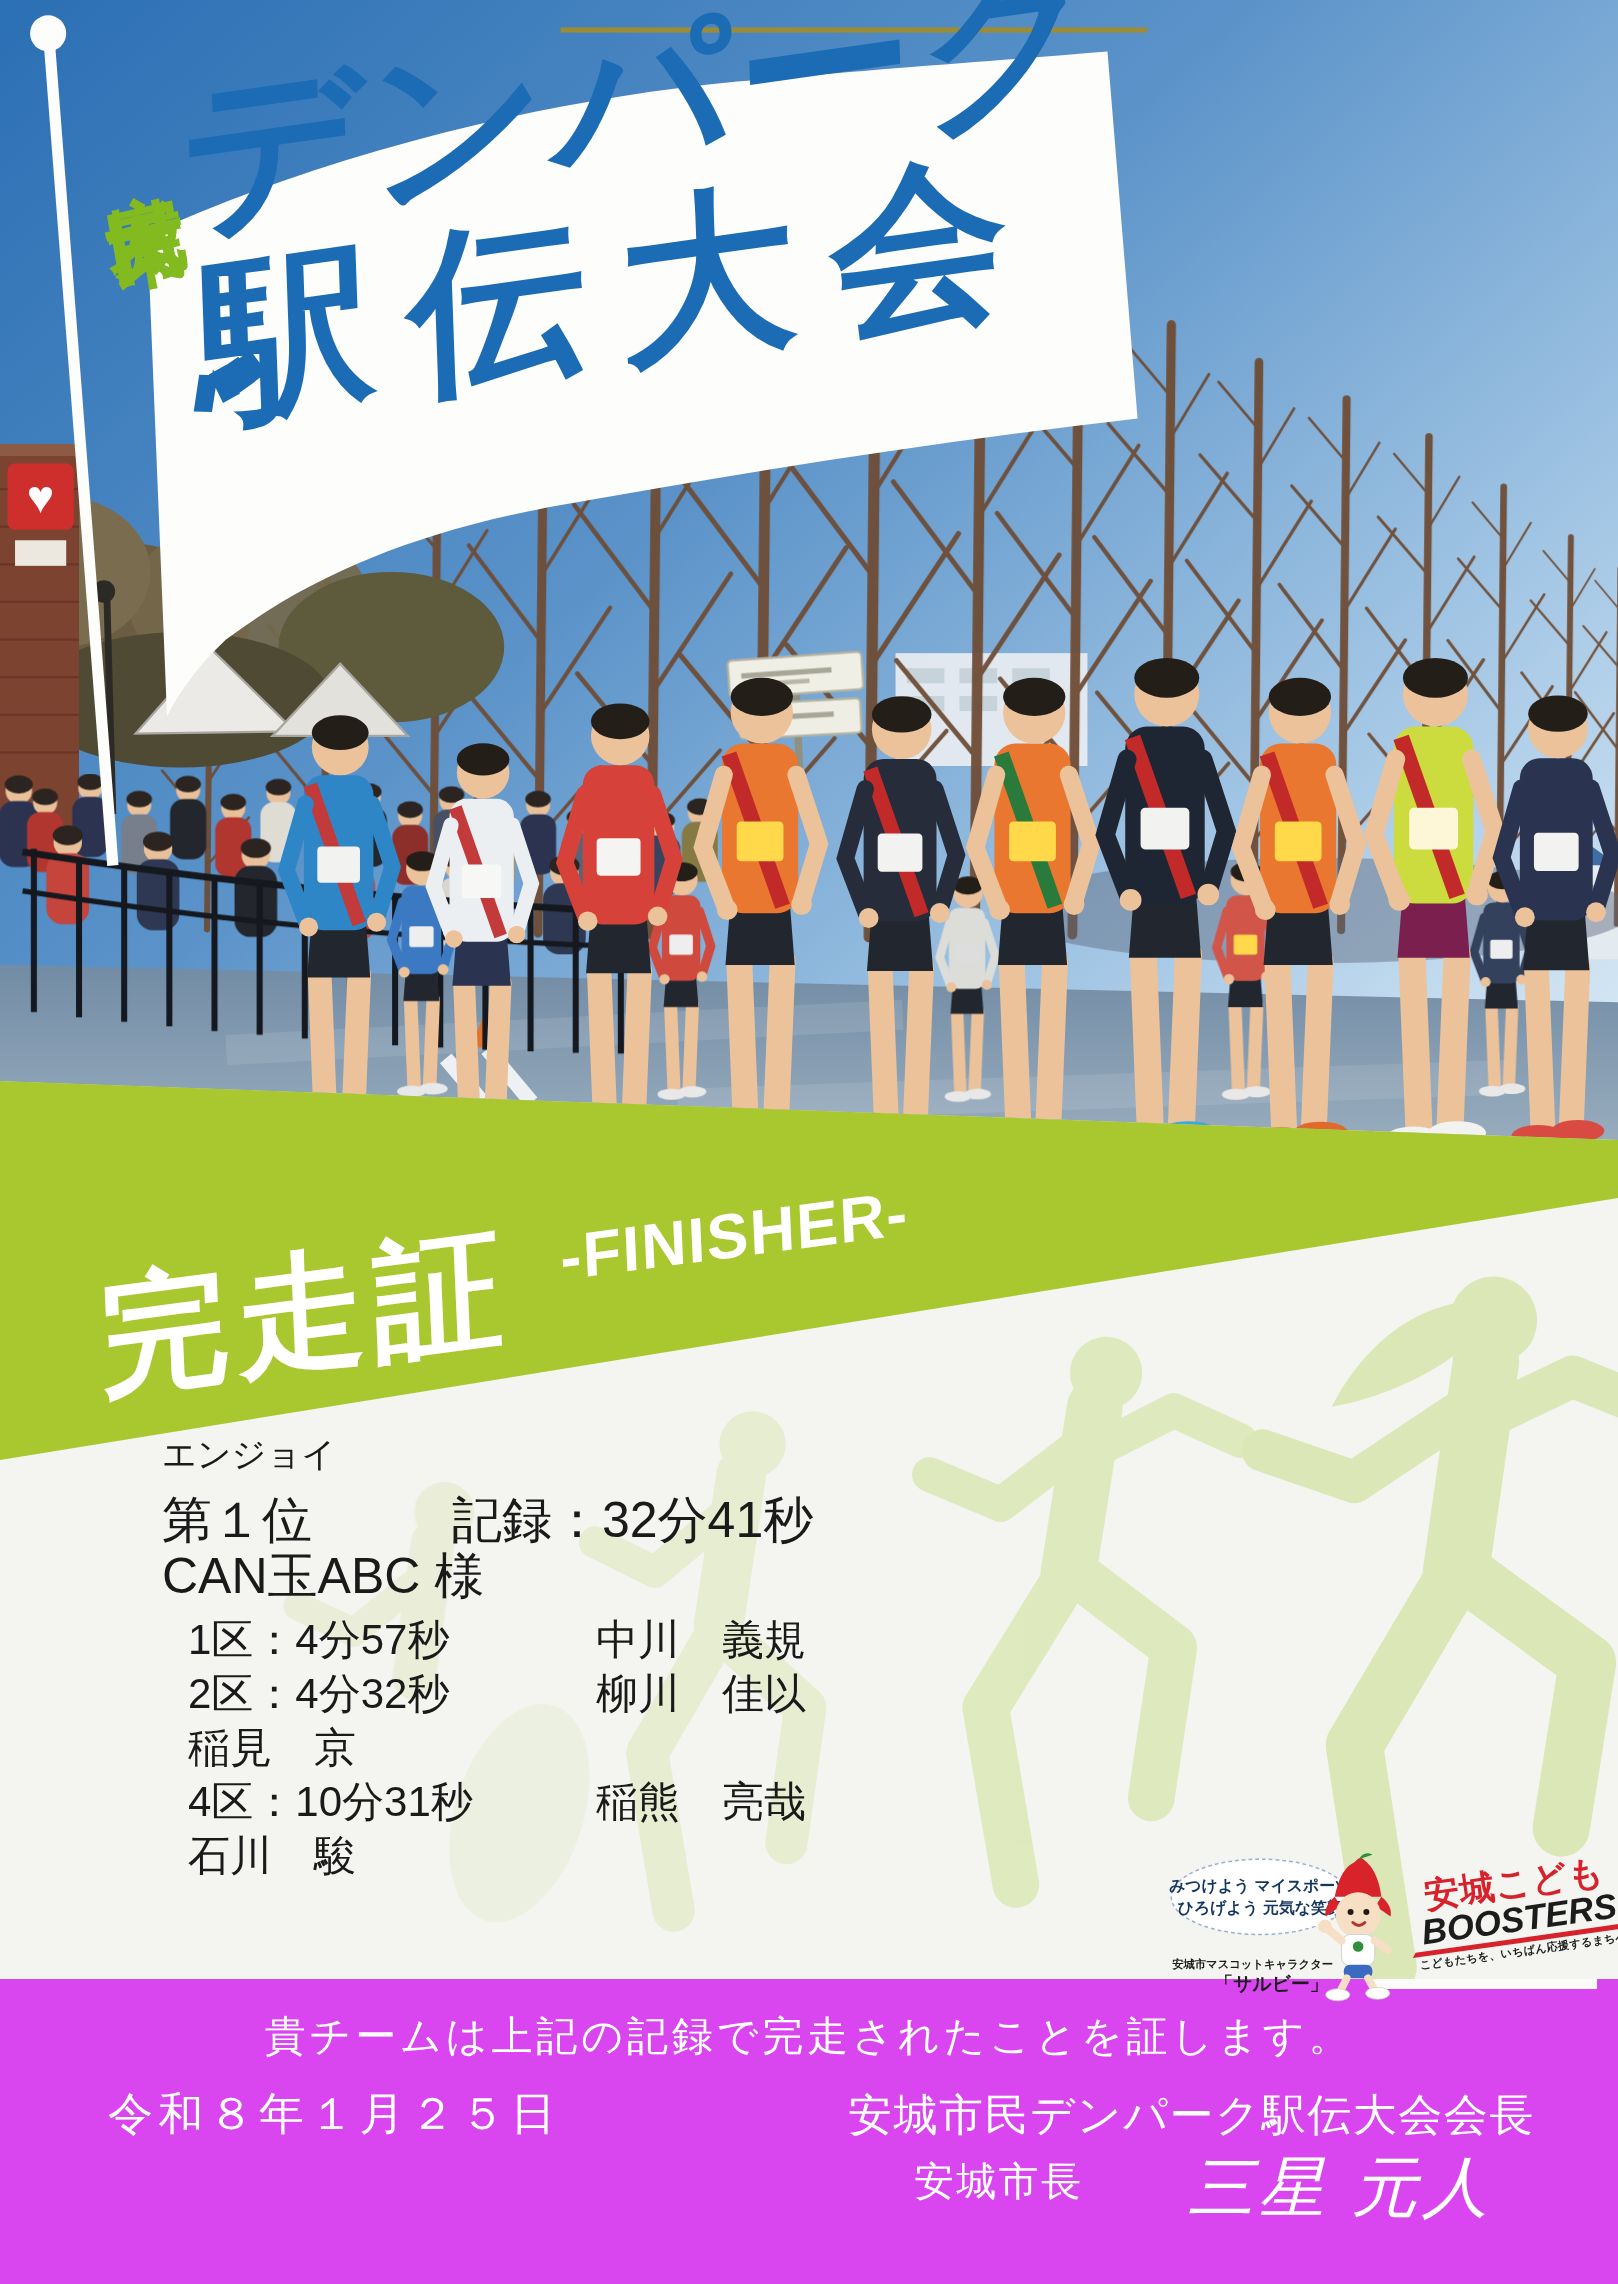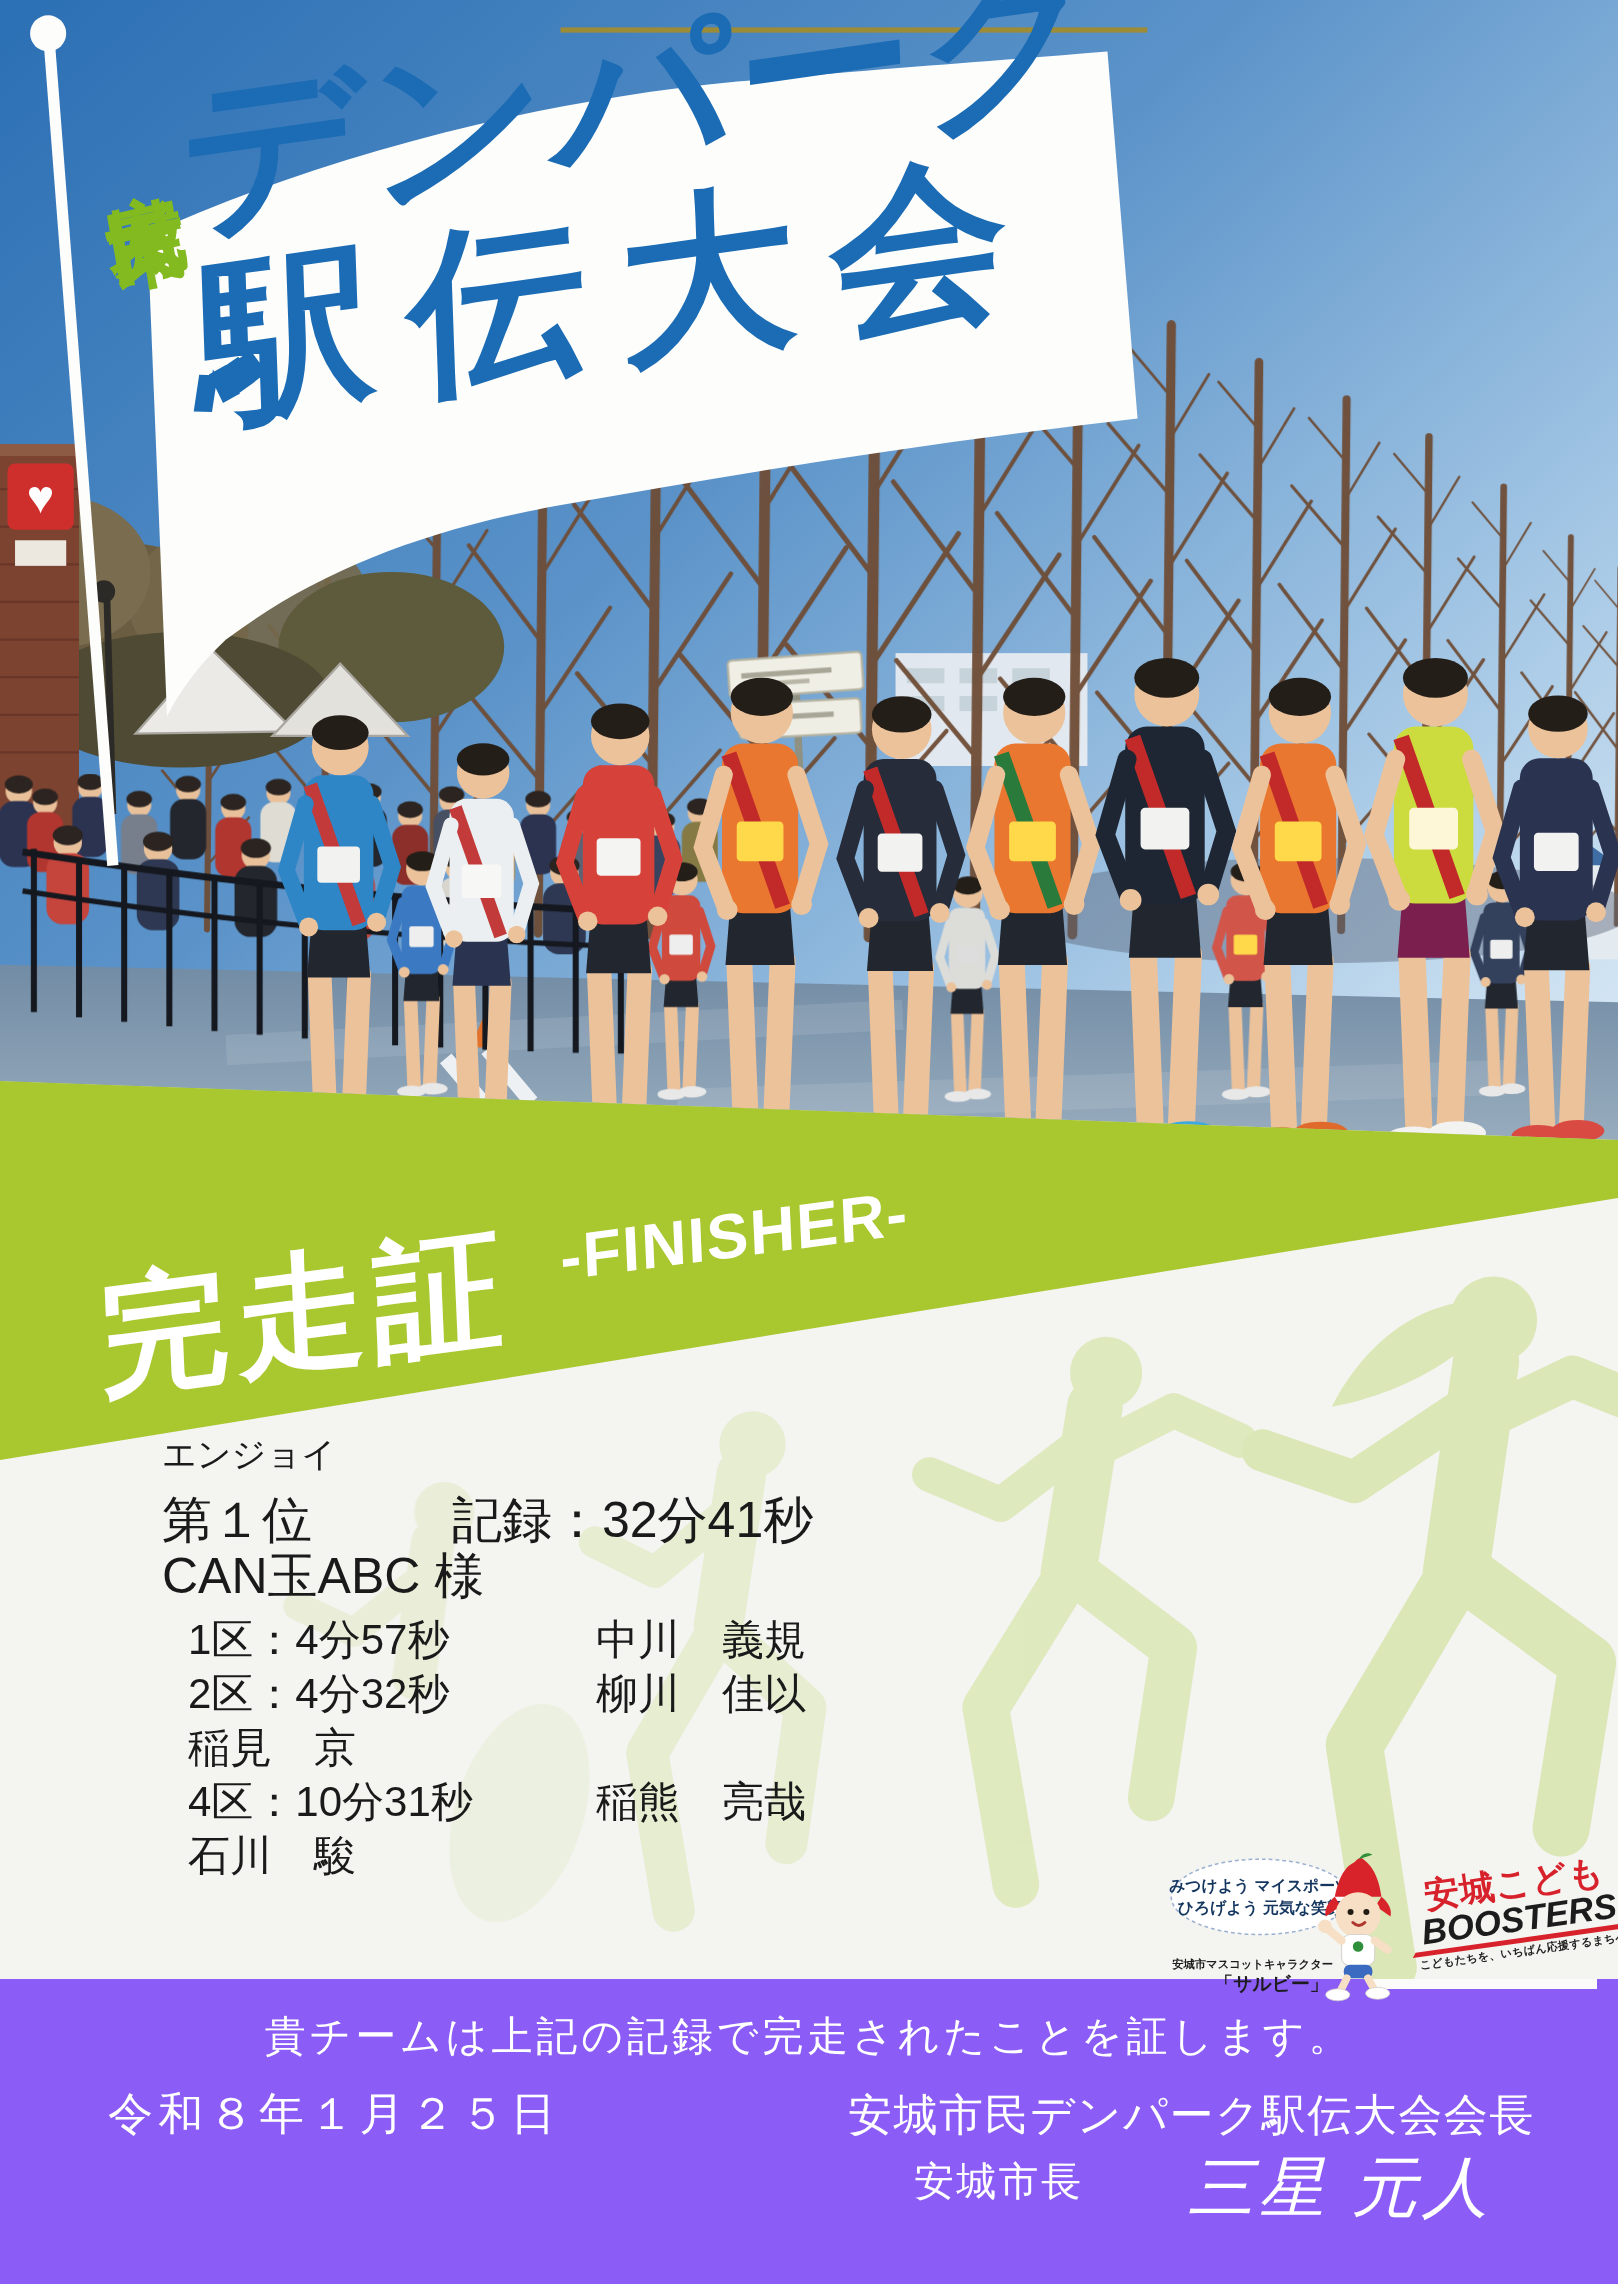--- a/index.html
+++ b/index.html
@@ -60,21 +60,21 @@
   .boosters{
     left:1409px;top:1865px;width:218px;z-index:6;transform:rotate(-8deg);
     text-align:center;line-height:1.02;
   }
   .boosters .b1{font-size:35px;font-weight:900;color:#d7212b;letter-spacing:0.8px;}
   .boosters .b2{font-size:35px;font-weight:900;color:#1c1c1c;font-style:italic;letter-spacing:0px;}
   .boosters .swoosh{height:5.3px;background:#d7212b;margin:1.5px 4.5px 3px 0;transform:skewX(-35deg);}
   .boosters .b3{font-size:11px;font-weight:700;color:#222;letter-spacing:0.4px;}
 
   
-  .footer{left:0;top:1979px;width:1618px;height:305px;background:#8b5cf6;z-index:5;color:#fff;}
+  .footer{left:0;top:1979px;width:1618px;height:305px;background:#d946ef;z-index:5;color:#fff;}
   .footer .notch{position:absolute;left:1372px;top:0;width:225px;height:9.8px;background:#fbfbf9;}
   .f-certify{position:absolute;left:0;top:30px;width:1618px;text-align:center;
      font-size:41px;letter-spacing:3.8px;}
   .f-date{position:absolute;left:108px;top:105px;font-size:45px;letter-spacing:5.3px;}
   .f-chair{position:absolute;left:848px;top:107px;font-size:44px;letter-spacing:1.5px;}
   .f-mayor{position:absolute;left:914px;top:175px;font-size:40px;letter-spacing:2.3px;}
   .f-name{position:absolute;left:1188px;top:164px;font-size:66px;letter-spacing:4.5px;font-style:italic;}
 
   
   .bubble-text{font-weight:700;fill:#14365f;font-size:21px;font-family:"Liberation Sans",sans-serif;}

